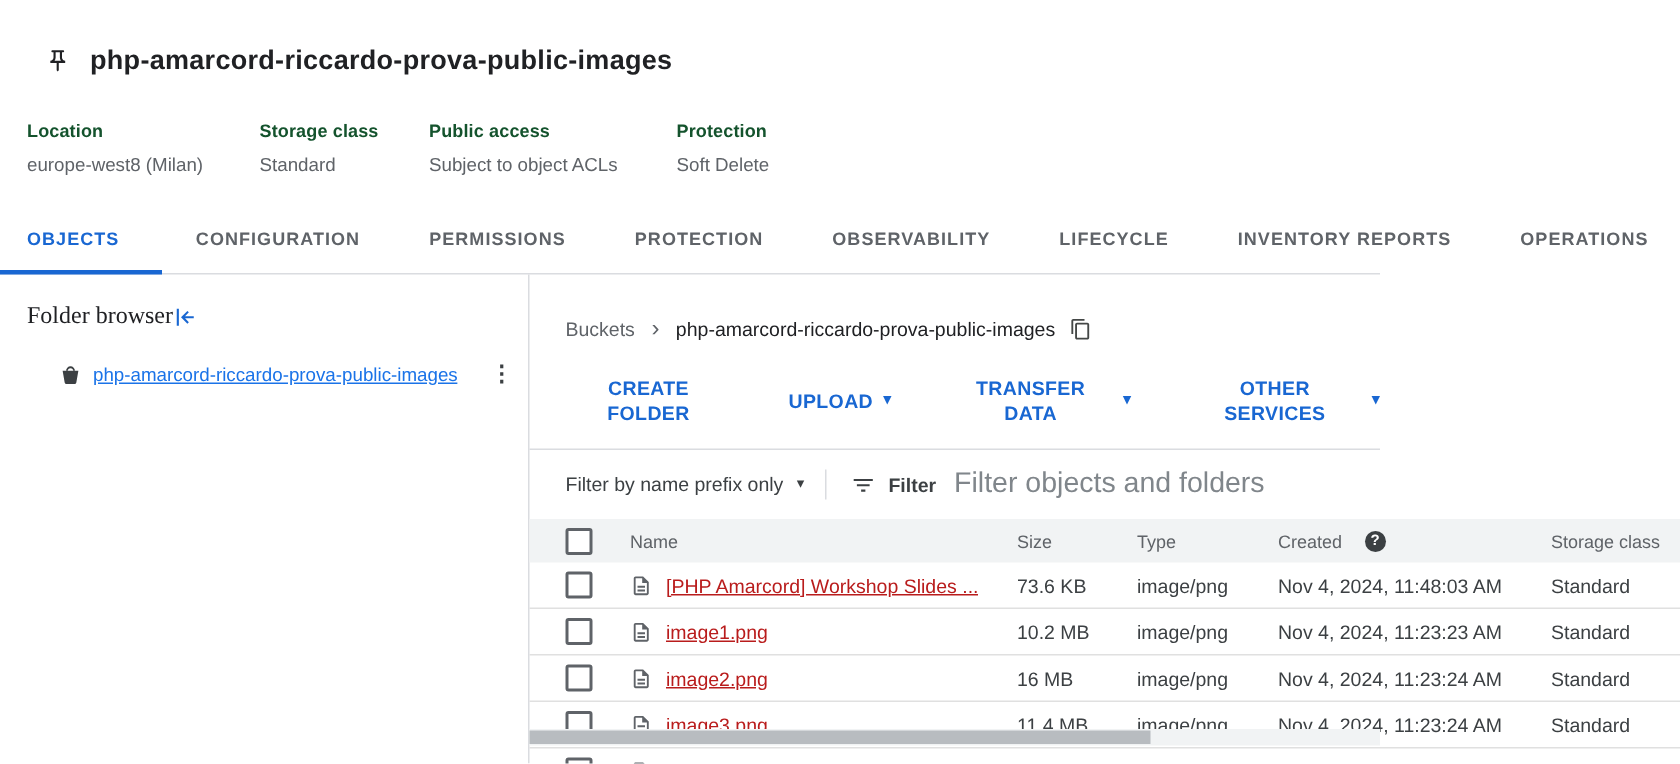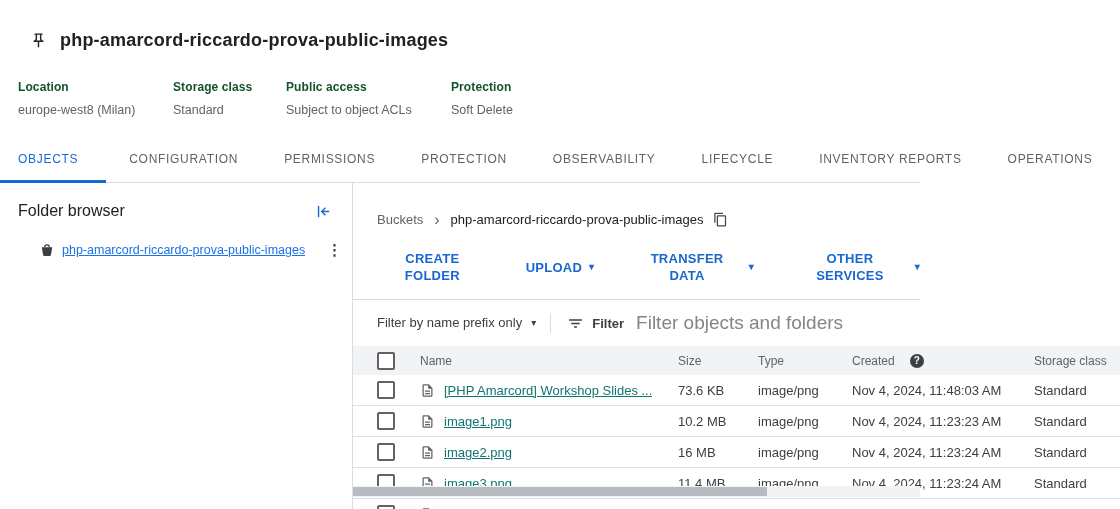--- a/index.html
+++ b/index.html
@@ -16,29 +16,29 @@
   .meta-row{display:flex;margin-top:15px;padding-bottom:18px;}
   .meta-col{padding-right:10px;}
   .meta-col.c1{width:145px;}
   .meta-col.c2{width:103px;}
   .meta-col.c3{width:155px;}
   .meta-label{font-size:12px;font-weight:700;color:#14532d;line-height:15px;margin-bottom:8px;letter-spacing:.1px;}
   .meta-value{font-size:12.5px;color:#5f6368;line-height:15px;}
 
   
   .tabs{display:flex;border-bottom:1px solid #dadce0;}
-  .tab{position:relative;padding:16px 23px 15px;font-size:12px;line-height:15px;font-weight:400;letter-spacing:.7px;color:#5f6368;cursor:pointer;white-space:nowrap;}
+  .tab{position:relative;padding:16px 23px 15px;font-size:12px;line-height:15px;font-weight:700;letter-spacing:.7px;color:#5f6368;cursor:pointer;white-space:nowrap;}
   .tab:first-child{padding-left:18px;padding-right:28px;}
   .tab.active{color:#1967d2;}
   .tab.active::after{content:"";position:absolute;left:0;right:0;bottom:-1px;height:3px;background:#1967d2;}
 
   
   .content{flex:1;display:flex;min-height:0;}
   .sidebar{width:352px;flex:none;border-right:1px solid #dadce0;overflow:hidden;}
-  .sidebar-header{display:flex;align-items:center;justify-content:space-between;padding:18px 20px 13px 18px;}
+  .sidebar-header{display:flex;align-items:center;justify-content:flex-start;padding:18px 20px 13px 18px;font-family:Liberation Serif, serif;}
   .sidebar-title{font-size:16px;line-height:20px;color:#202124;}
   .collapse-icon{width:17px;height:17px;color:#1967d2;cursor:pointer;}
   .tree-item{display:flex;align-items:center;gap:8px;padding:8px 4px 8px 40px;cursor:pointer;}
   .bucket-icon{width:14px;height:14px;color:#3c4043;flex:none;}
   .tree-link{font-size:12.5px;color:#1a73e8;text-decoration:underline;white-space:nowrap;overflow:hidden;text-overflow:ellipsis;flex:0 1 auto;}
   .more-icon{margin-left:auto;color:#3c4043;font-size:15px;font-weight:700;line-height:16px;padding:0 6px;cursor:pointer;}
 
   
   .main{flex:1;position:relative;min-width:0;}
   .breadcrumb{display:flex;align-items:center;padding:28px 0 13px 24px;font-size:13px;line-height:17px;}
@@ -61,21 +61,21 @@
   .filter-input::placeholder{color:#80868b;}
 
   
   table{border-collapse:collapse;table-layout:fixed;width:100%;}
   thead th{background:#f1f3f4;height:29px;font-size:12px;font-weight:400;color:#5f6368;text-align:left;padding:0;}
   tbody td{height:30px;border-bottom:1px solid #e0e0e0;font-size:13px;color:#3c4043;padding:0;}
   th.col-check,td.col-check{padding-left:24px;}
   .checkbox{display:inline-block;width:14px;height:14px;border:2px solid #5f6368;border-radius:2px;cursor:pointer;vertical-align:middle;background:#fff;}
   .name-cell{display:flex;align-items:center;gap:9px;padding-right:12px;}
   .file-icon{width:15px;height:15px;color:#5f6368;flex:none;}
-  .object-link{font-size:13px;color:#0f766e;text-decoration:underline;white-space:nowrap;overflow:hidden;text-overflow:ellipsis;cursor:pointer;}
+  .object-link{font-size:13px;color:#b91c1c;text-decoration:underline;white-space:nowrap;overflow:hidden;text-overflow:ellipsis;cursor:pointer;}
   .created-header{display:flex;align-items:center;gap:15px;}
   .help-icon{width:14px;height:14px;border-radius:50%;background:#3c4043;color:#fff;font-size:10px;font-weight:700;display:inline-flex;align-items:center;justify-content:center;cursor:pointer;}
 
   
   .h-scrollbar{position:absolute;left:0;right:0;bottom:12px;height:11px;background:#f1f3f4;}
   .h-scrollbar .thumb{position:absolute;left:0;top:1px;height:9px;width:73%;background:#b8bcc0;cursor:grab;}
 </style>
 </head>
 <body>
 

